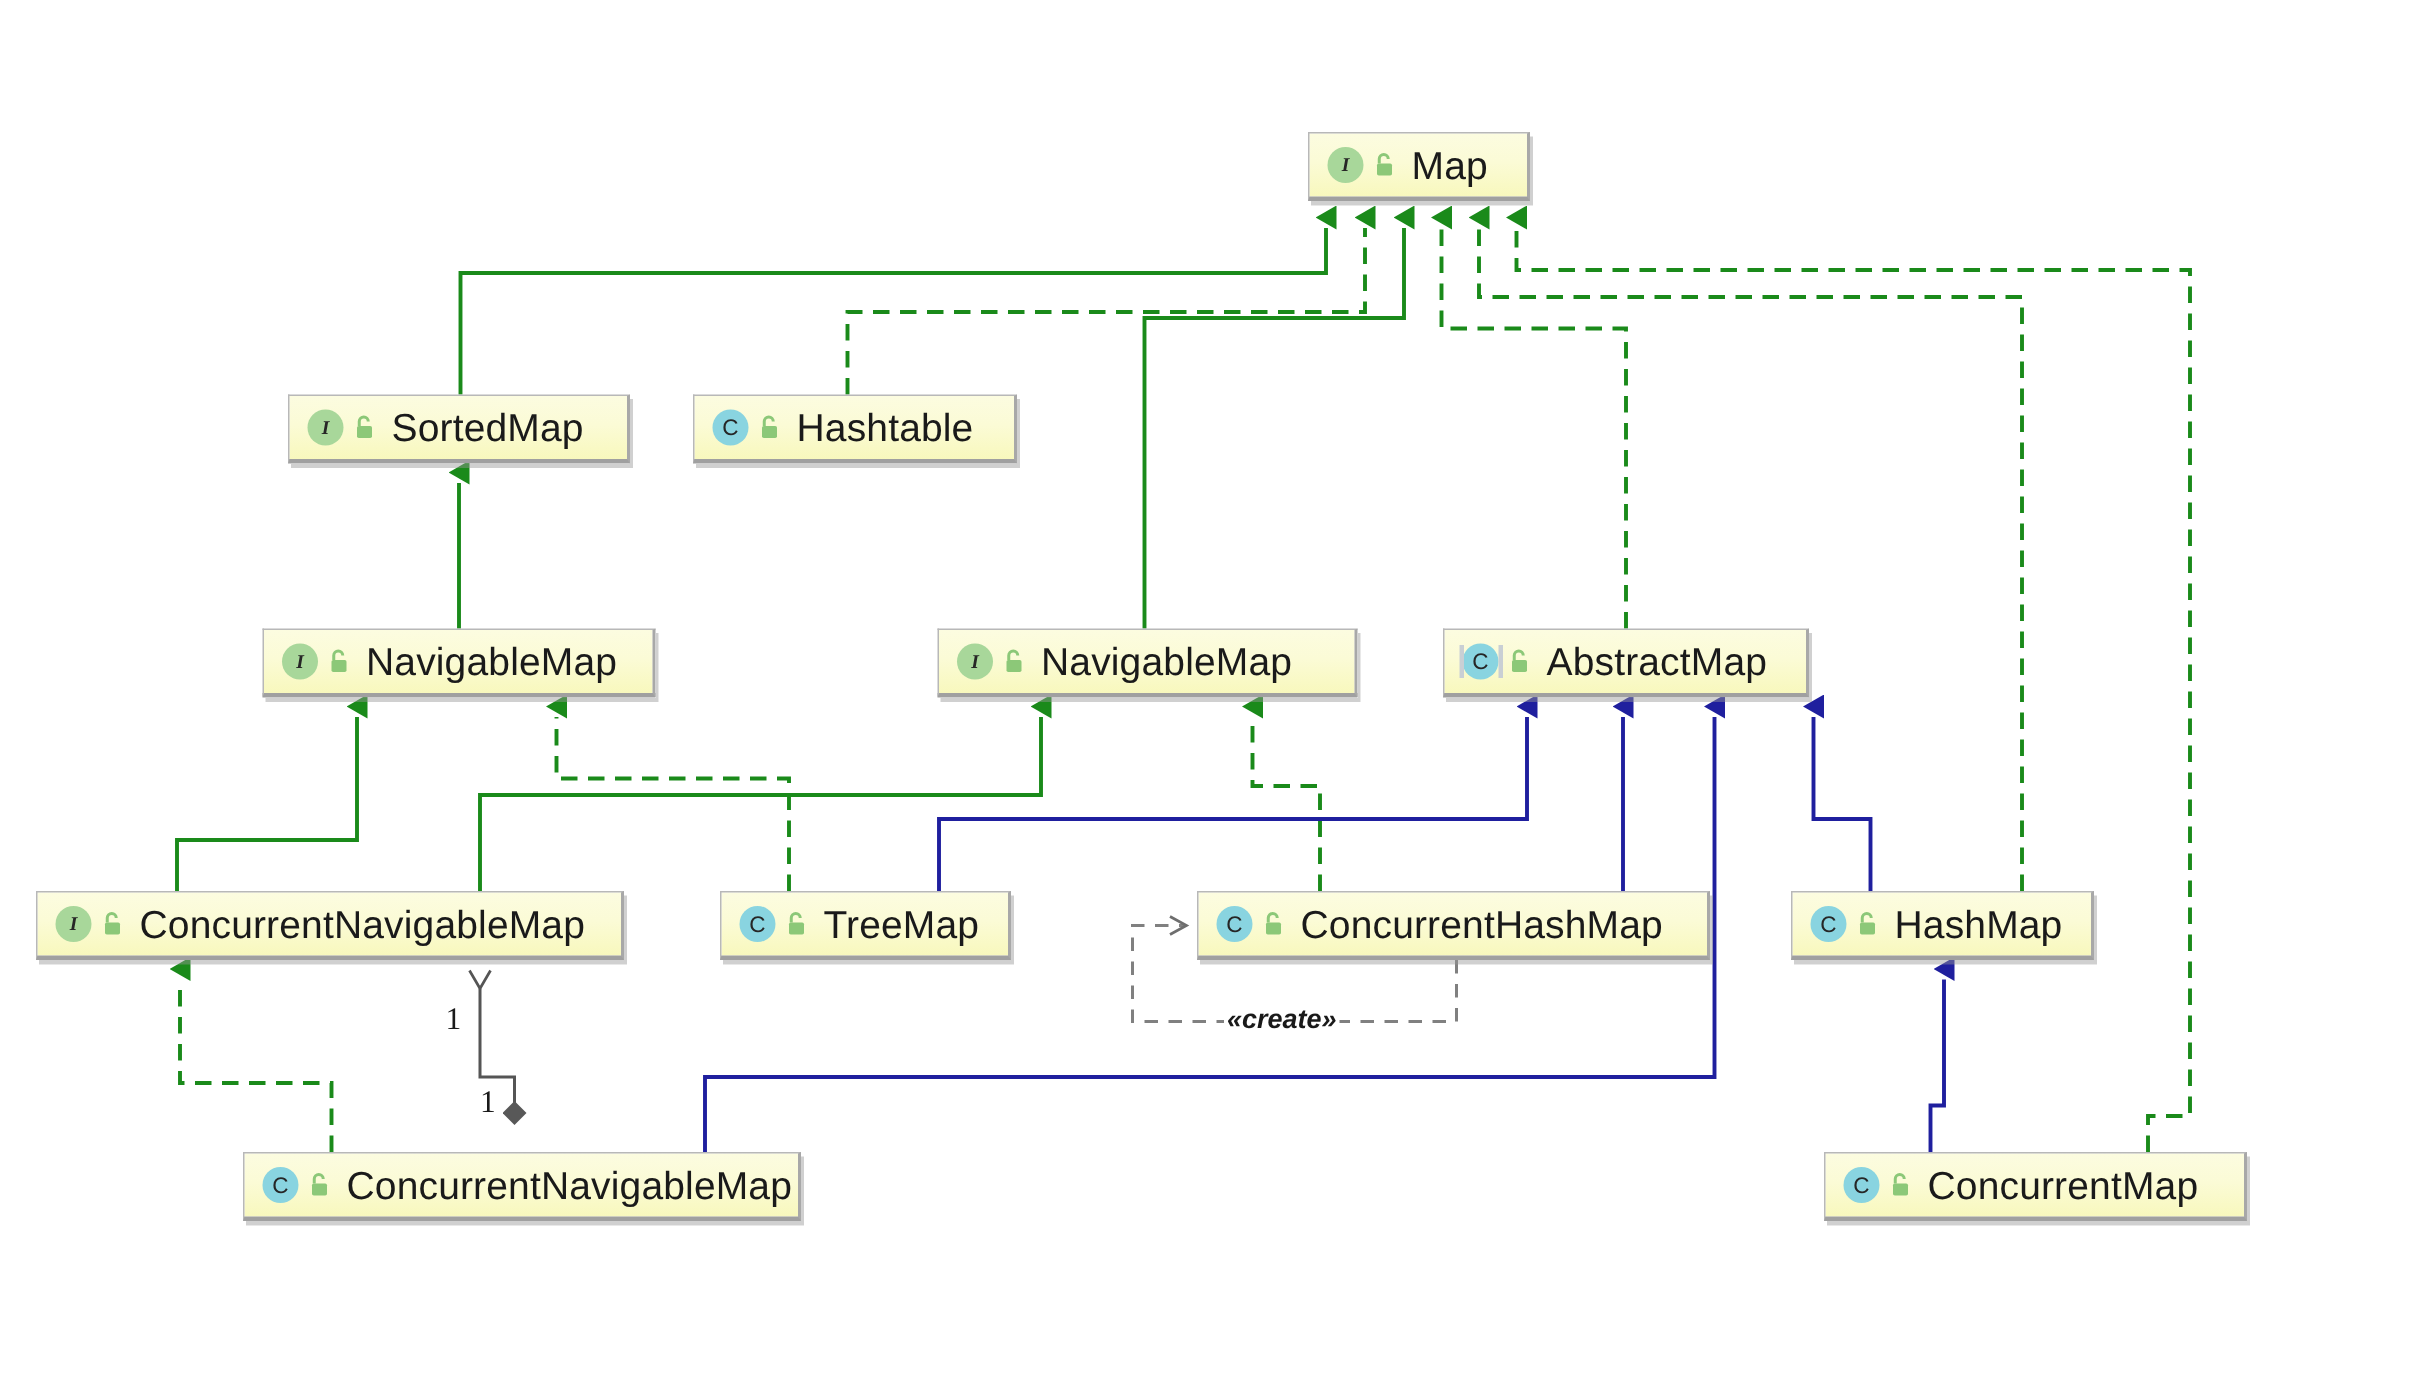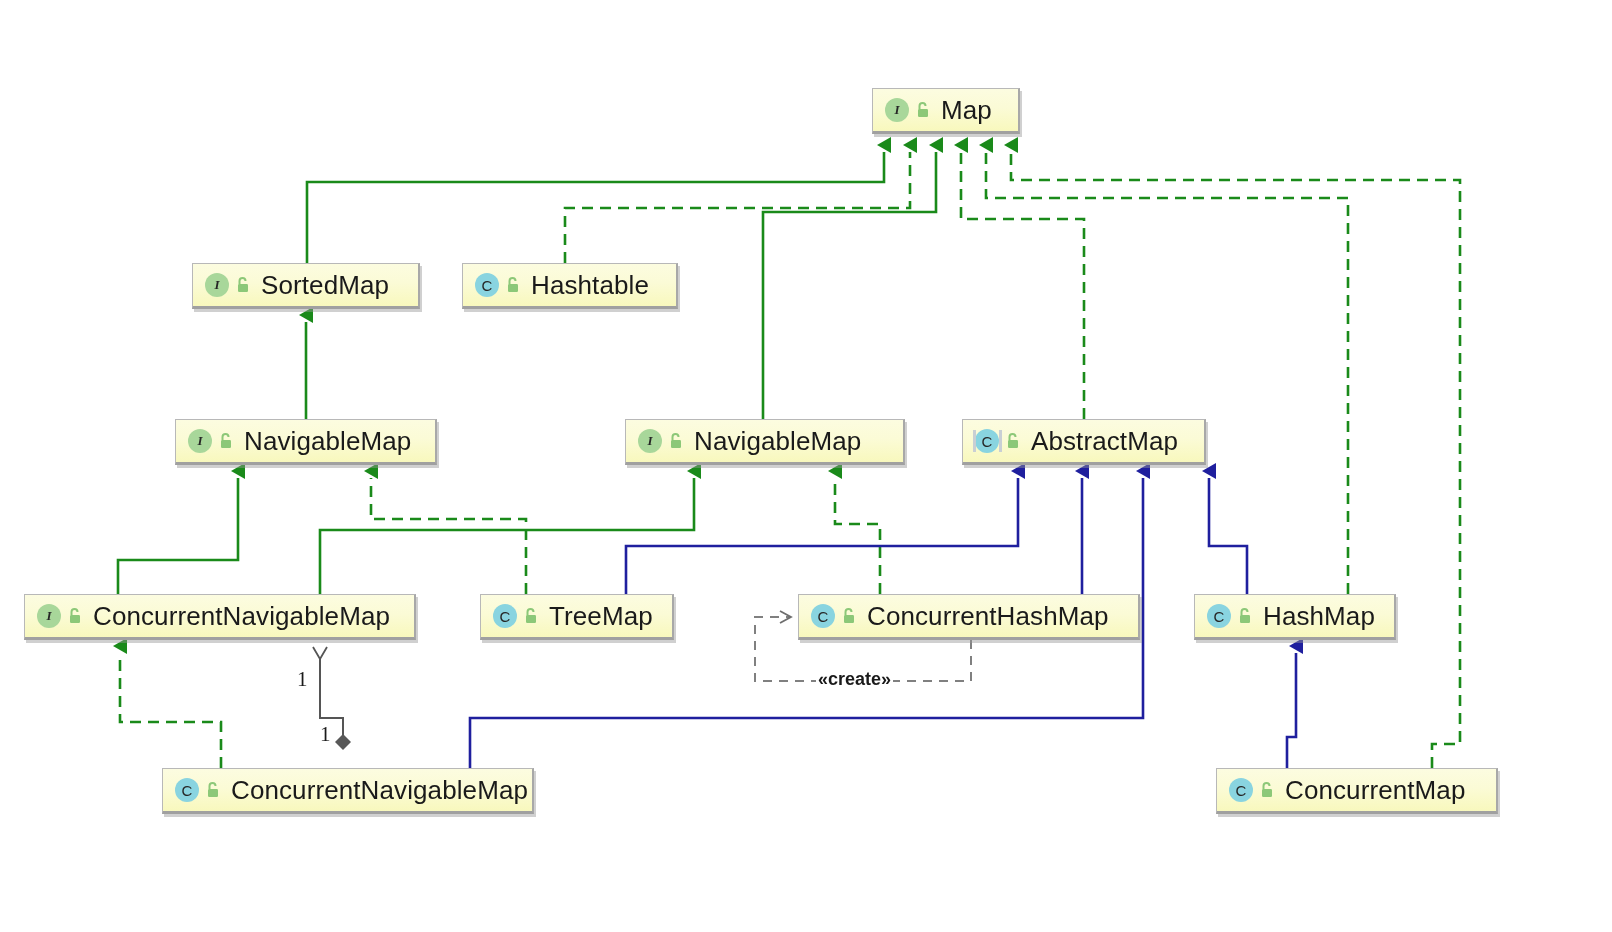--- a/index.html
+++ b/index.html
@@ -359,19 +359,19 @@
     </span>
     <span class="lock">
       <svg viewBox="0 0 16 18" width="16" height="18">
           <path d="M4.5,8 L4.5,5 a3,3 0 0 1 6,0" fill="none" stroke="#8cc878" stroke-width="2"></path>
           <rect x="3" y="8" width="10" height="8" rx="1.2" fill="#8cc878"></rect>
         </svg>
     </span>
     <span class="label">ConcurrentMap</span>
   </div>
 
-  <div class="edge-label stereo" style="left:816px; top:669px;">«create»</div>
+  <div class="edge-label stereo" style="left:816px; top:669px;font-style:italic;">«create»</div>
 
   <div class="mult" style="left:297px; top:667px;">1</div>
 
   <div class="mult" style="left:320px; top:722px;">1</div>
 
 </div>
 
 </body></html>

